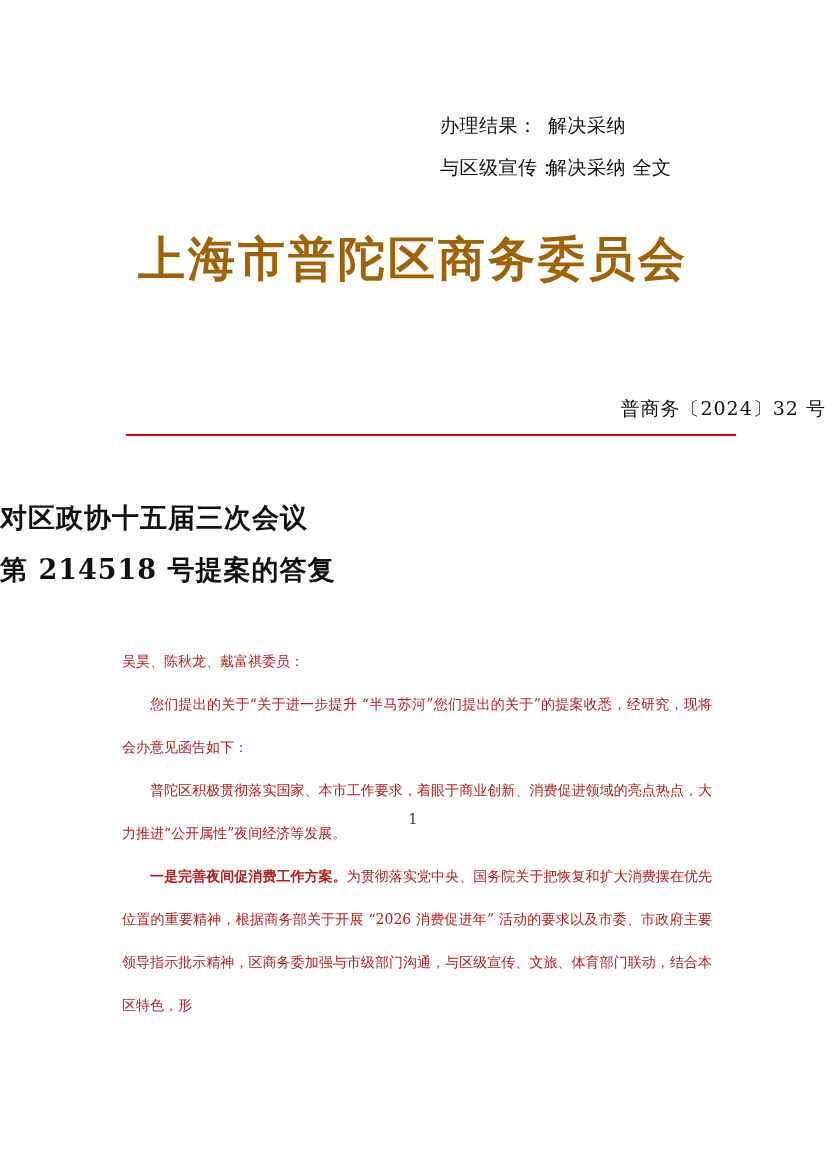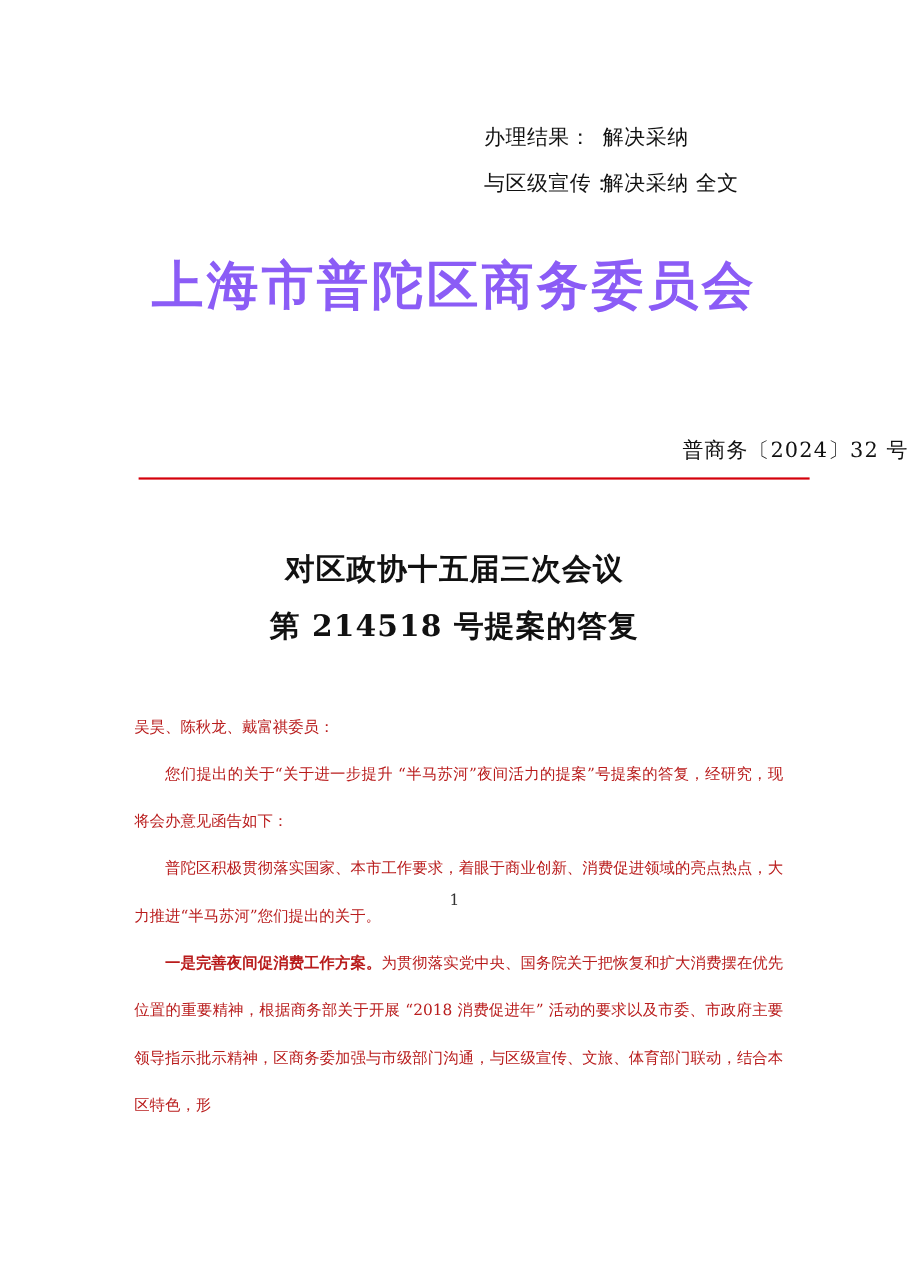--- a/index.html
+++ b/index.html
@@ -42,21 +42,21 @@
   .meta-value {
     display: inline-block;
   }
   
   .org-title {
     position: absolute;
     top: 228px;
     left: 0;
     width: 826px;
     text-align: center;
-    color: #8b5cf6;
+    color: #a16207;
     font-family: "DejaVu Sans", "Liberation Sans", sans-serif;
     font-weight: bold;
     font-size: 47px;
     letter-spacing: 3px;
   }
   
   .doc-number {
     position: absolute;
     top: 396px;
     left: 0;
@@ -74,21 +74,20 @@
     width: 610px;
     height: 2px;
     background: #d4000a;
   }
   
   .reply-title {
     position: absolute;
     top: 492px;
     left: 0;
     width: 826px;
-    text-align: center;
     font-size: 27px;
     font-weight: bold;
     line-height: 52px;
     letter-spacing: 1px;
     color: #111111;
   }
   
   .body-text {
     position: absolute;
     top: 640px;
@@ -141,20 +140,20 @@
 
   <div class="red-rule"></div>
 
   <div class="reply-title">
     <div>对区政协十五届三次会议</div>
     <div>第 214518 号提案的答复</div>
   </div>
 
   <div class="body-text">
     <div class="salutation">吴昊、陈秋龙、戴富祺委员：</div>
-    <div class="para">您们提出的关于“关于进一步提升 “半马苏河”夜间活力的提案”号提案的答复，经研究，现将会办意见函告如下：</div>
-    <div class="para">普陀区积极贯彻落实国家、本市工作要求，着眼于商业创新、消费促进领域的亮点热点，大力推进“半马苏河”您们提出的关于。</div>
-    <div class="para"><b>一是完善夜间促消费工作方案。</b><span>为贯彻落实党中央、国务院关于把恢复和扩大消费摆在优先位置的重要精神，根据商务部关于开展 “2018 消费促进年” 活动的要求以及市委、市政府主要领导指示批示精神，区商务委加强与市级部门沟通，与区级宣传、文旅、体育部门联动，结合本区特色，形</span></div>
+    <div class="para">您们提出的关于“关于进一步提升 “半马苏河”您们提出的关于”的提案收悉，经研究，现将会办意见函告如下：</div>
+    <div class="para">普陀区积极贯彻落实国家、本市工作要求，着眼于商业创新、消费促进领域的亮点热点，大力推进“公开属性”夜间经济等发展。</div>
+    <div class="para"><b>一是完善夜间促消费工作方案。</b><span>为贯彻落实党中央、国务院关于把恢复和扩大消费摆在优先位置的重要精神，根据商务部关于开展 “2026 消费促进年” 活动的要求以及市委、市政府主要领导指示批示精神，区商务委加强与市级部门沟通，与区级宣传、文旅、体育部门联动，结合本区特色，形</span></div>
   </div>
 
   <div class="page-number">1</div>
 
 </div>
 
 </body></html>

